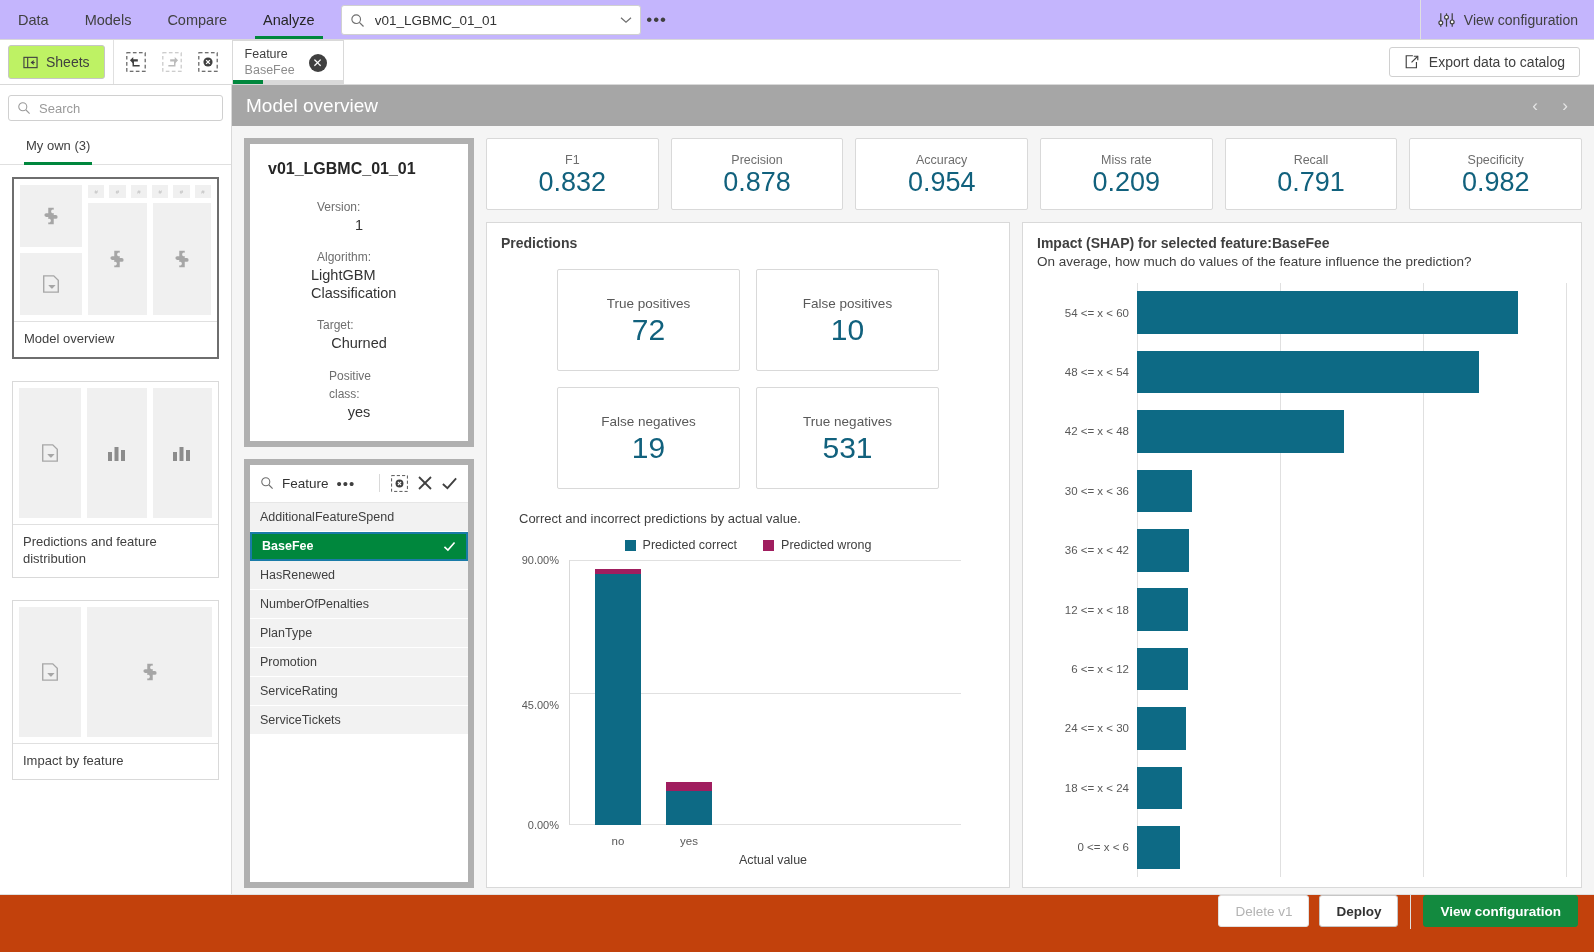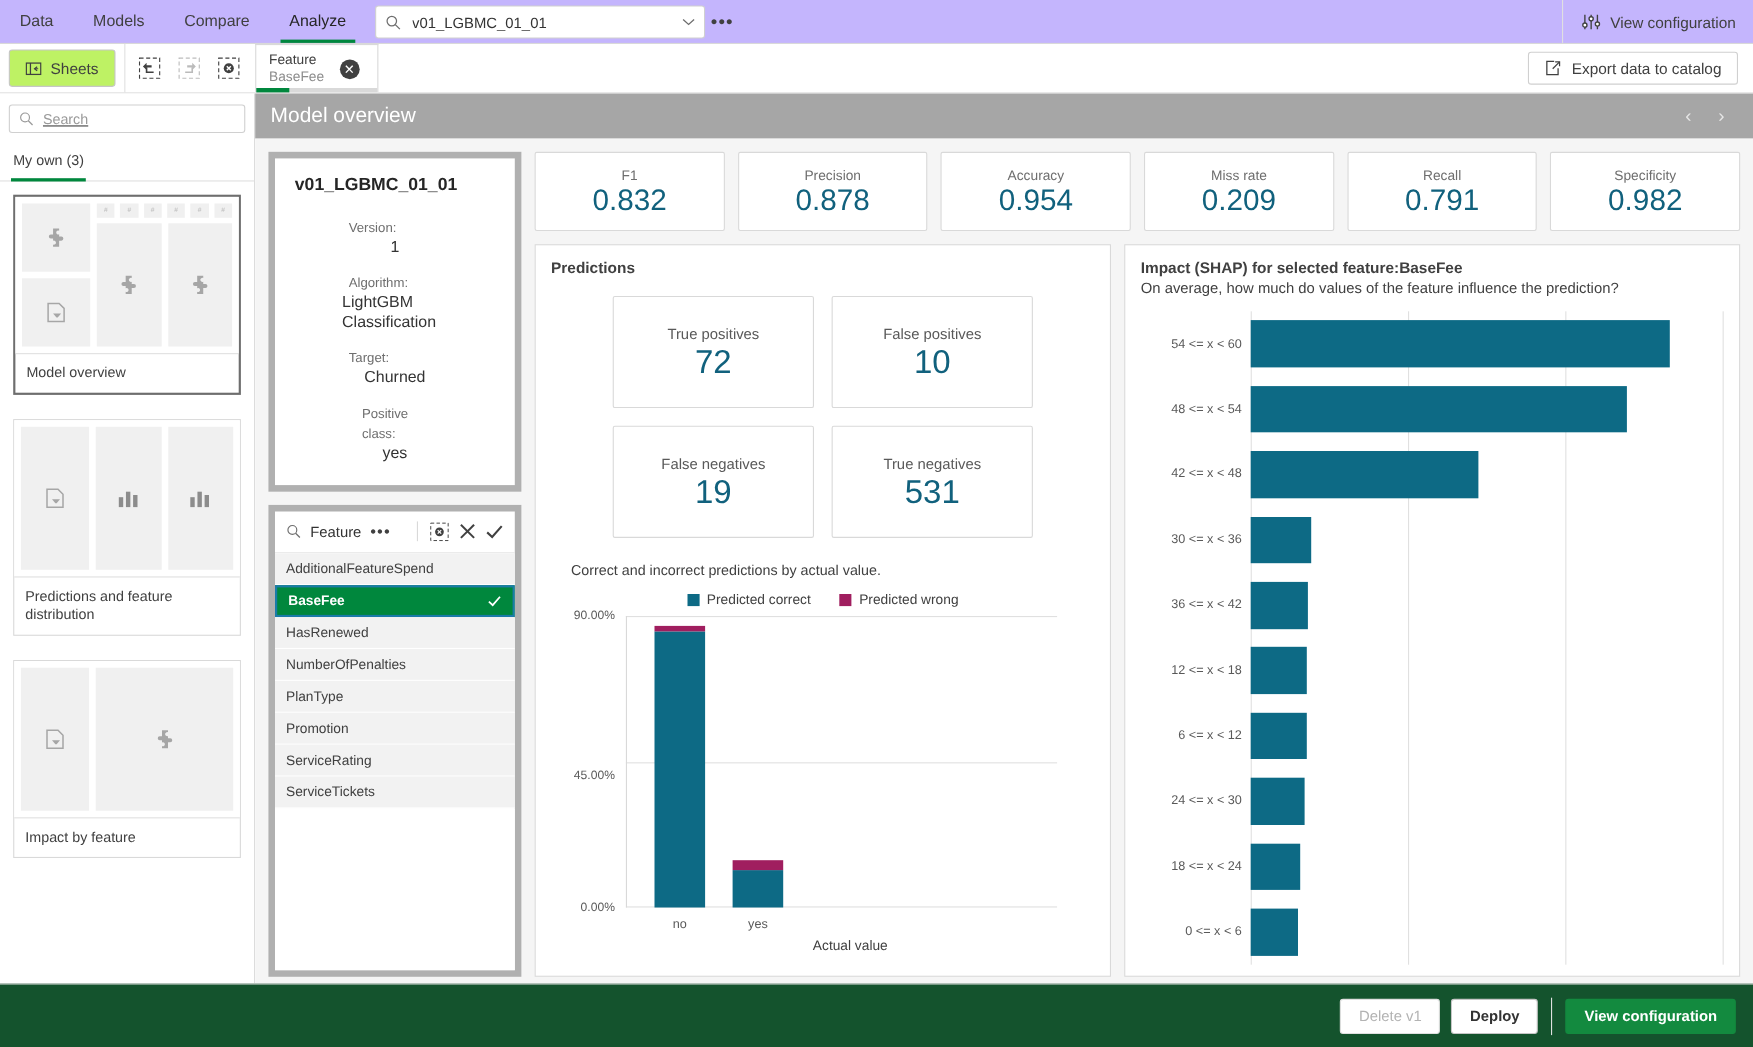--- a/index.html
+++ b/index.html
@@ -109,29 +109,29 @@
   
   .leftpanel {
     width: 232px; min-width: 232px;
     border-right: 1px solid #d9d9d9;
     display: flex; flex-direction: column;
     background: #fff;
   }
   .lp-search {
     margin: 10px 8px 6px 8px; height: 26px;
     border: 1px solid #d0d0d0; border-radius: 3px;
-    display: flex; align-items: center; padding: 0 8px; text-decoration: underline;
+    display: flex; align-items: center; padding: 0 8px;
   }
   .lp-search input {
     border: none; outline: none; flex: 1; font-size: 13px;
     font-family: "Liberation Sans", sans-serif; color: #333; background: transparent;
     margin-left: 8px;
   }
   .lp-search input::placeholder { color: #9a9a9a; }
-  .lp-tabrow { border-bottom: 1px solid #e0e0e0; padding: 0 10px; }
+  .lp-tabrow { border-bottom: 1px solid #e0e0e0; padding: 0 24px; }
   .lp-tab {
     display: inline-block; font-size: 13px; color: #404040;
     padding: 10px 2px 9px 2px; border-bottom: 3px solid #00873d;
     cursor: pointer; position: relative; top: 1px;
   }
   .sheetlist { flex: 1 1 auto; overflow: hidden; padding: 12px 12px 12px 12px; }
   .sheetcard {
     border: 1px solid #d9d9d9; background: #fff; margin-bottom: 22px; cursor: pointer;
   }
   .sheetcard.selected { border: 2px solid #6e6e6e; }
@@ -267,22 +267,22 @@
     font-size: 11.5px; color: #595959; white-space: nowrap;
   }
   .shap-track { position: relative; flex: 1 1 auto; height: 100%; }
   .shap-bar { position: absolute; left: 0; top: 0; bottom: 0; background: #0d6a85; }
   .shap-grid { position: absolute; left: 100px; right: 0; top: 0; bottom: 0; }
   .shap-vline { position: absolute; top: 0; bottom: 0; width: 1px; background: #e0e0e0; }
 
   
   .footer {
     height: 58px; min-height: 58px; border-top: 1px solid #e0e0e0;
-    display: flex; align-items: center; justify-content: flex-end;
-    padding-right: 16px; gap: 0; background: #14532d;
+    display: flex; align-items: flex-start; justify-content: flex-end;
+    padding-right: 16px; gap: 0; background: #c2410c;
   }
   .btn {
     height: 32px; padding: 0 16px; font-size: 13.5px; border-radius: 3px;
     display: flex; align-items: center; cursor: pointer; border: 1px solid #c6c6c6;
     background: #fff; color: #333; font-family: "Liberation Sans", sans-serif;
   }
   .btn.disabled { color: #b3b3b3; border-color: #e0e0e0; cursor: default; }
   .btn.bold { font-weight: bold; }
   .btn.primary {
     background: #138a3f; border-color: #138a3f; color: #fff; font-weight: bold;

